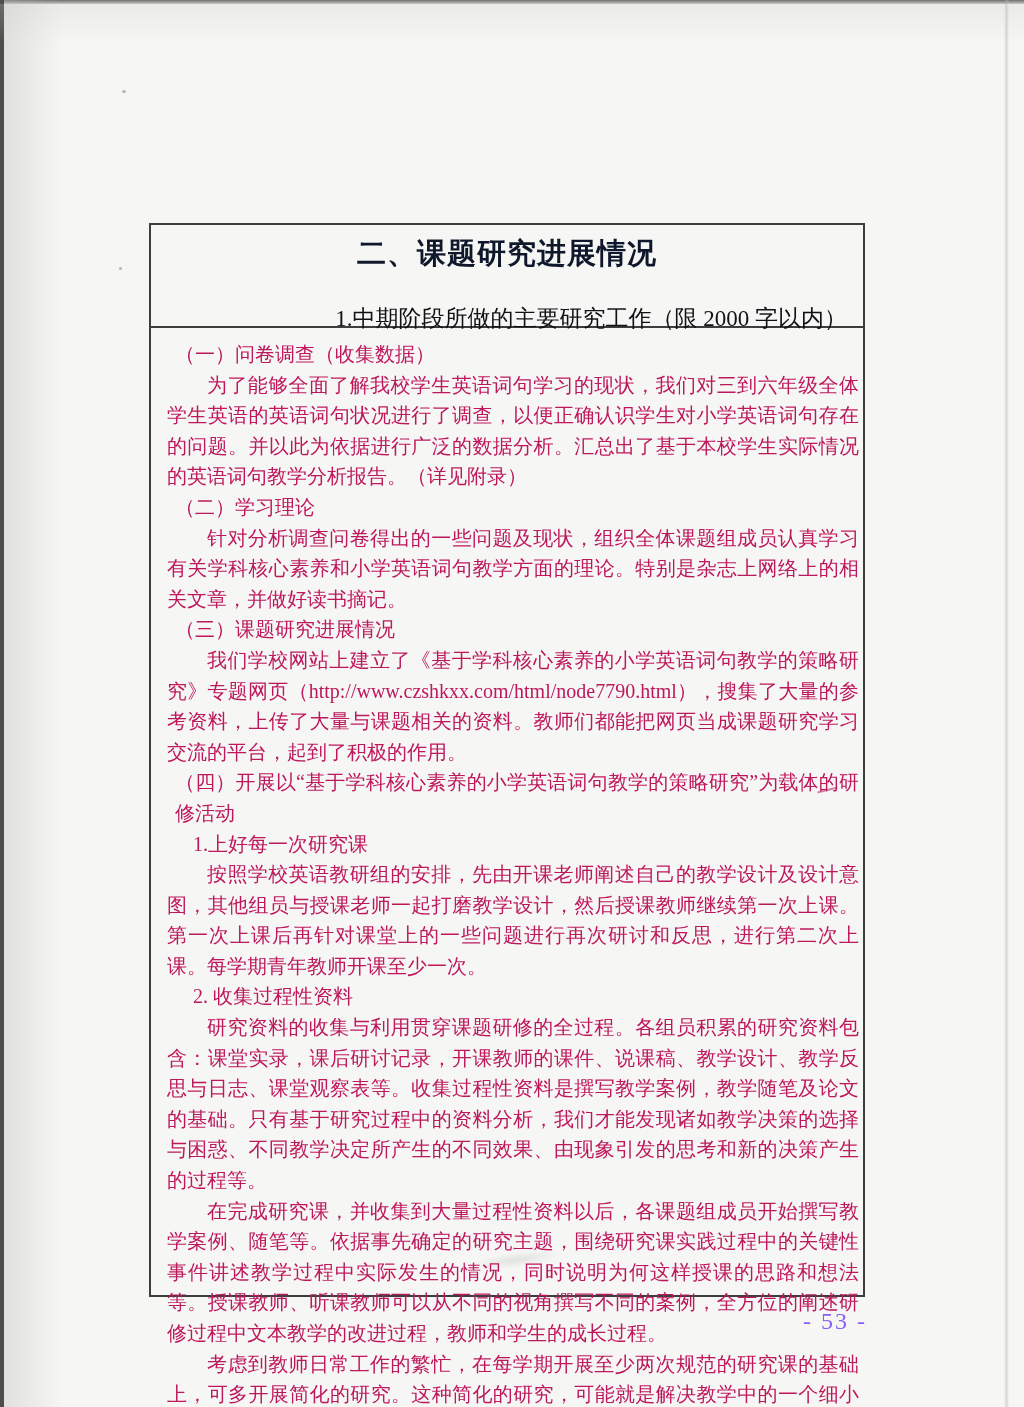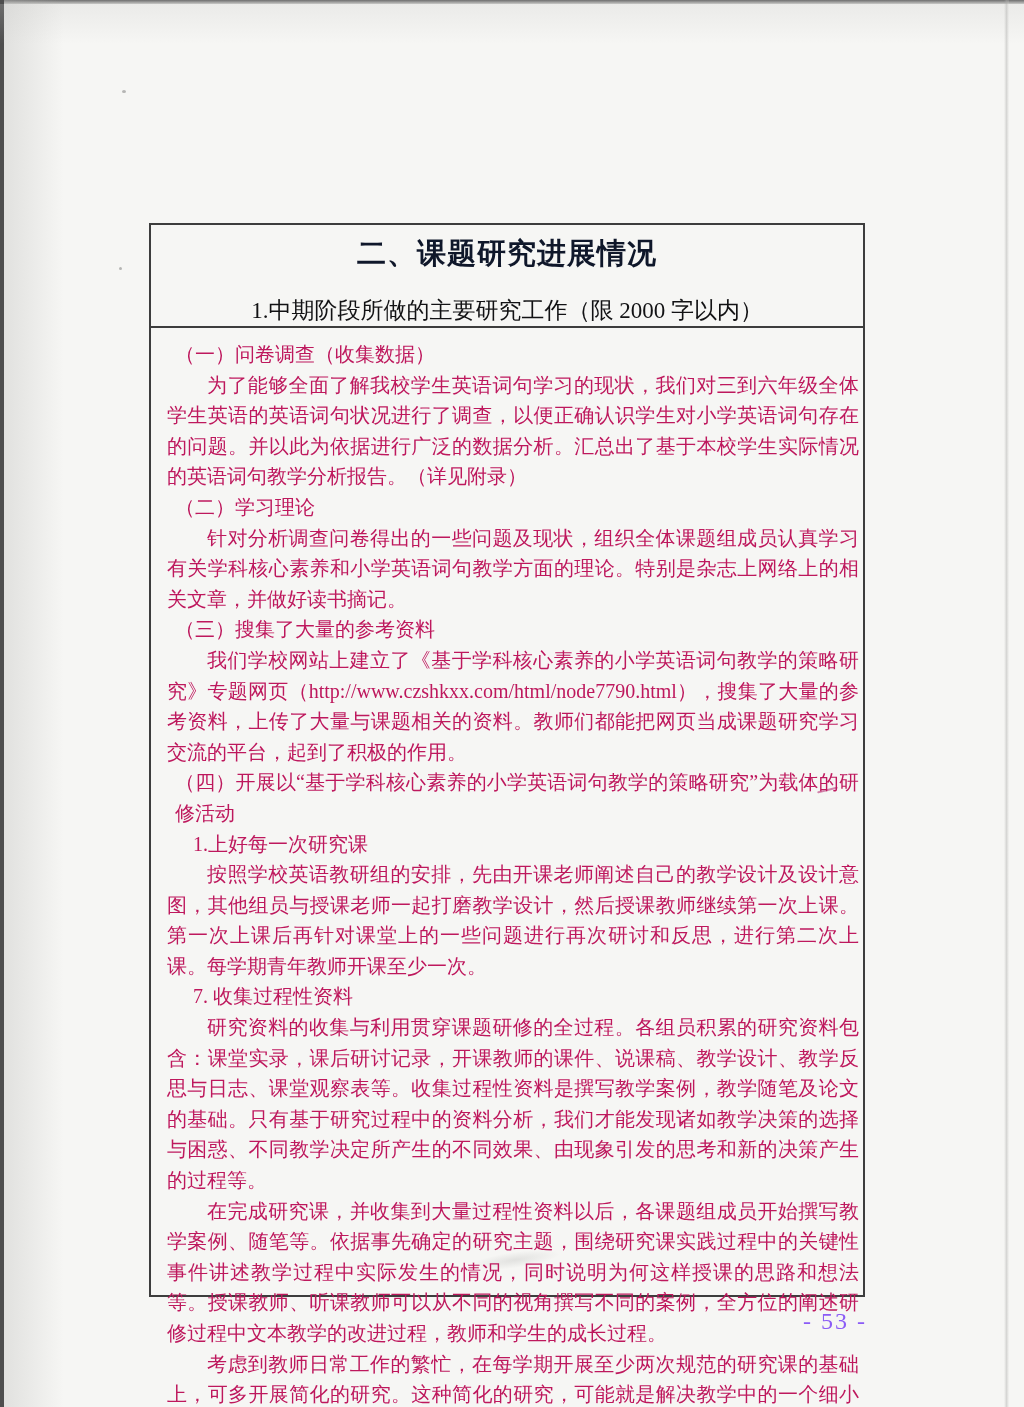--- a/index.html
+++ b/index.html
@@ -54,22 +54,22 @@
   .form-title {
     text-align: center;
     margin: 0; padding-top: 9px;
     font-family: "DejaVu Sans", "Liberation Sans", sans-serif;
     font-weight: bold;
     font-size: 29px;
     letter-spacing: 1px;
     color: #0f172a;
   }
   .form-subtitle {
-    text-align: center;
-    margin: 8px; padding-top: 13px;
+    text-align: right;
+    margin: 16px; padding-top: 13px;
     font-size: 23px;
     color: #121214;
   }
   
   .document-body {
     padding: 11px 4px 0 16px;
     font-size: 20px;
     line-height: 30.6px;
     text-align: justify;
     color: #be185d;
@@ -112,25 +112,25 @@
 <div class="form-box">
   <div class="form-header">
     <h1 class="form-title">二、课题研究进展情况</h1>
     <div class="form-subtitle">1.中期阶段所做的主要研究工作（限 2000 字以内）</div>
   </div>
   <div class="document-body">
     <p class="p-section">（一）问卷调查（收集数据）</p>
     <p class="p-body">为了能够全面了解我校学生英语词句学习的现状，我们对三到六年级全体学生英语的英语词句状况进行了调查，以便正确认识学生对小学英语词句存在的问题。并以此为依据进行广泛的数据分析。汇总出了基于本校学生实际情况的英语词句教学分析报告。（详见附录）</p>
     <p class="p-section">（二）学习理论</p>
     <p class="p-body">针对分析调查问卷得出的一些问题及现状，组织全体课题组成员认真学习有关学科核心素养和小学英语词句教学方面的理论。特别是杂志上网络上的相关文章，并做好读书摘记。</p>
-    <p class="p-section">（三）搜集了大量的参考资料</p>
+    <p class="p-section">（三）课题研究进展情况</p>
     <p class="p-body">我们学校网站上建立了《基于学科核心素养的小学英语词句教学的策略研究》专题网页（http://www.czshkxx.com/html/node7790.html），搜集了大量的参考资料，上传了大量与课题相关的资料。教师们都能把网页当成课题研究学习交流的平台，起到了积极的作用。</p>
     <p class="p-section">（四）开展以“基于学科核心素养的小学英语词句教学的策略研究”为载体的研修活动</p>
     <p class="p-sub">1.上好每一次研究课</p>
     <p class="p-body">按照学校英语教研组的安排，先由开课老师阐述自己的教学设计及设计意图，其他组员与授课老师一起打磨教学设计，然后授课教师继续第一次上课。第一次上课后再针对课堂上的一些问题进行再次研讨和反思，进行第二次上课。每学期青年教师开课至少一次。</p>
-    <p class="p-sub">7. 收集过程性资料</p>
+    <p class="p-sub">2. 收集过程性资料</p>
     <p class="p-body">研究资料的收集与利用贯穿课题研修的全过程。各组员积累的研究资料包含：课堂实录，课后研讨记录，开课教师的课件、说课稿、教学设计、教学反思与日志、课堂观察表等。收集过程性资料是撰写教学案例，教学随笔及论文的基础。只有基于研究过程中的资料分析，我们才能发现诸如教学决策的选择与困惑、不同教学决定所产生的不同效果、由现象引发的思考和新的决策产生的过程等。</p>
     <p class="p-body">在完成研究课，并收集到大量过程性资料以后，各课题组成员开始撰写教学案例、随笔等。依据事先确定的研究主题，围绕研究课实践过程中的关键性事件讲述教学过程中实际发生的情况，同时说明为何这样授课的思路和想法等。授课教师、听课教师可以从不同的视角撰写不同的案例，全方位的阐述研修过程中文本教学的改进过程，教师和学生的成长过程。</p>
     <p class="p-body">考虑到教师日常工作的繁忙，在每学期开展至少两次规范的研究课的基础上，可多开展简化的研究。这种简化的研究，可能就是解决教学中的一个细小的问题。</p>
   </div>
 </div>
 
 <div class="page-number">- 53 -</div>
 
 </body></html>

